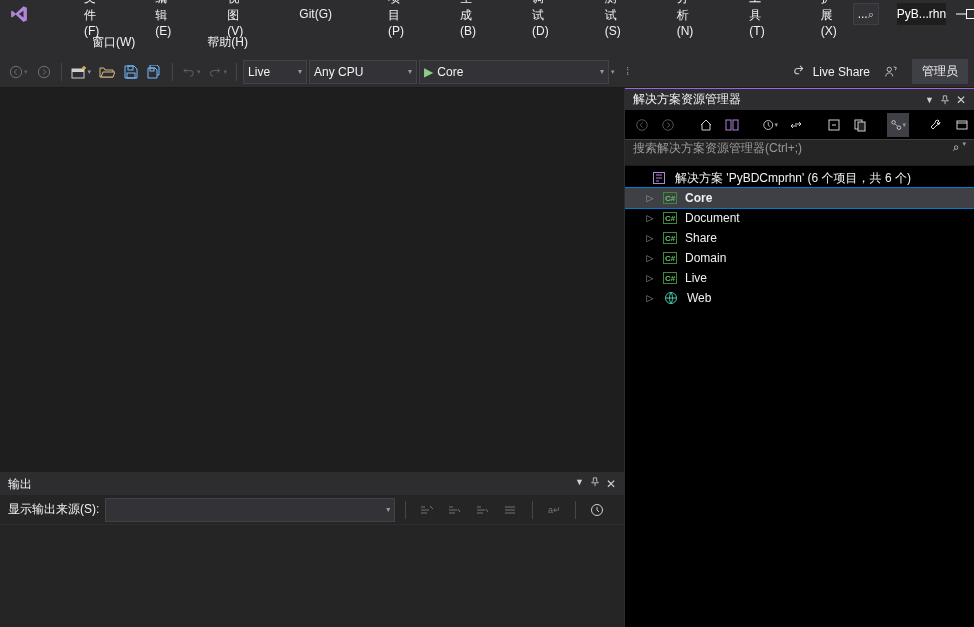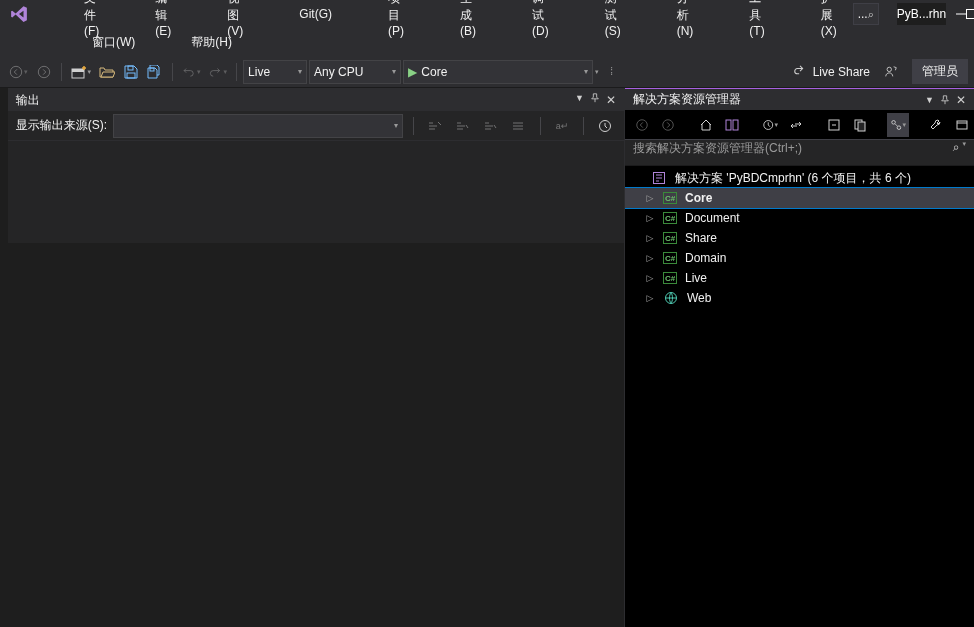--- a/index.html
+++ b/index.html
@@ -1,35 +1,35 @@
 <!DOCTYPE html>
 <html><head>
 <meta charset="utf-8">
 <style>
 * { margin:0; padding:0; box-sizing:border-box; font-family:"Microsoft YaHei","Segoe UI",sans-serif; font-size:12px; }
 body { background:#1e1e1e; color:#f1f1f1; width:974px; height:627px; overflow:hidden; display:flex; flex-direction:column; }
 .titlebar { background:#2d2d30; height:56px; display:flex; flex-direction:column; }
 .titlerow1 { display:flex; align-items:center; height:28px; padding:0 6px; }
-.titlerow2 { display:flex; align-items:center; height:28px; padding:0 6px 0 44px; gap:0; }
+.titlerow2 { display:flex; align-items:center; height:28px; padding:0 6px 0 44px; gap:16px; }
 .vs-logo { width:22px; height:22px; margin:0 8px 0 4px; display:flex; align-items:center; justify-content:center; color:#b084d9; }
 .menu-item { color:#f1f1f1; padding:4px 8px; cursor:default;margin-left:40px; }
 .spacer { flex:1; }
 .search-box { background:#333337; width:40px; height:22px; display:flex; align-items:center; justify-content:space-between; padding:0 4px; margin:0 8px; border:1px solid #3f3f46; }
 .title-text { background:#1e1e1e; color:#fff; width:90px; height:22px; display:flex; align-items:center; justify-content:center; margin:0 10px; }
 .win-btn { width:34px; height:26px; display:flex; align-items:center; justify-content:center; color:#f1f1f1; }
 .toolbar { background:#2d2d30; height:32px; display:flex; align-items:center; padding:0 6px; gap:2px; border-bottom:1px solid #1b1b1c; }
 .tbtn { height:24px; min-width:22px; display:flex; align-items:center; justify-content:center; padding:0 3px; color:#d0d0d0; }
 .tbtn.disabled { opacity:.45; }
 .sep { width:1px; height:18px; background:#46464a; margin:0 4px; }
 .combo { background:#333337; border:1px solid #434346; height:24px; display:flex; align-items:center; padding:0 4px; color:#f1f1f1; }
 .combo .arrow { margin-left:auto; font-size:8px; color:#999; }
 .liveshare { display:flex; align-items:center; gap:6px; padding:0 8px; height:24px; }
 .admin-btn { background:#3f3f46; padding:4px 10px; margin-left:8px; }
 .main { flex:1; display:flex; overflow:hidden; }
-.left { flex:1; background:#1e1e1e; display:flex; flex-direction:row; }
+.left { flex:1; background:#1e1e1e; display:flex; flex-direction:column; }
 .editor-area { flex:1; background:#1e1e1e; }
 .output-panel { height:155px; border-top:1px solid #2d2d30; display:flex; flex-direction:column; }
 .panel-header { background:#2d2d30; height:22px; display:flex; align-items:center; padding:0 8px; }
 .panel-header .icons { margin-left:auto; display:flex; gap:6px; color:#d0d0d0; }
 .output-tools { height:30px; display:flex; align-items:center; padding:0 8px; gap:6px; border-bottom:1px solid #2d2d30; background:#252526; }
 .output-body { flex:1; background:#252526; }
 .right { width:350px; min-width:350px; background:#000000; display:flex; flex-direction:column; border-left:1px solid #2d2d30; }
 .se-header { background:#2d2d30; height:22px; display:flex; align-items:center; padding:0 8px; border-top:1px solid #a760e0; }
 .se-header .icons { margin-left:auto; display:flex; gap:6px; color:#d0d0d0; align-items:center; }
 .se-toolbar { height:30px; display:flex; align-items:center; padding:0 6px; gap:4px; border-bottom:1px solid #3f3f46; }
@@ -151,21 +151,21 @@
     <svg width="14" height="14" viewBox="0 0 16 16">
         <path d="M12 5l3 3-3 3M15 8H6a4 4 0 000 8" fill="none" stroke="currentColor" transform="scale(0.8) translate(0,0)"></path>
       </svg>
     <span style="font-size:7px;color:#999;margin-left:1px">▾</span>
   </span>
   <span class="sep"></span>
   <div class="combo" style="width:64px">
     <span>Live</span>
       <span class="arrow">▾</span>
   </div>
-  <div class="combo" style="width:92px">
+  <div class="combo" style="width:108px">
     <span>Any CPU</span>
       <span class="arrow">▾</span>
   </div>
   <div class="combo startup">
     <span style="color:#89d185;margin-right:4px">▶</span>
     <span>Core</span>
       <span class="arrow">▾</span>
   </div>
   <span style="font-size:7px;color:#999">▾</span>
   <span class="tbtn" style="font-size:10px;color:#999">⁞</span>

